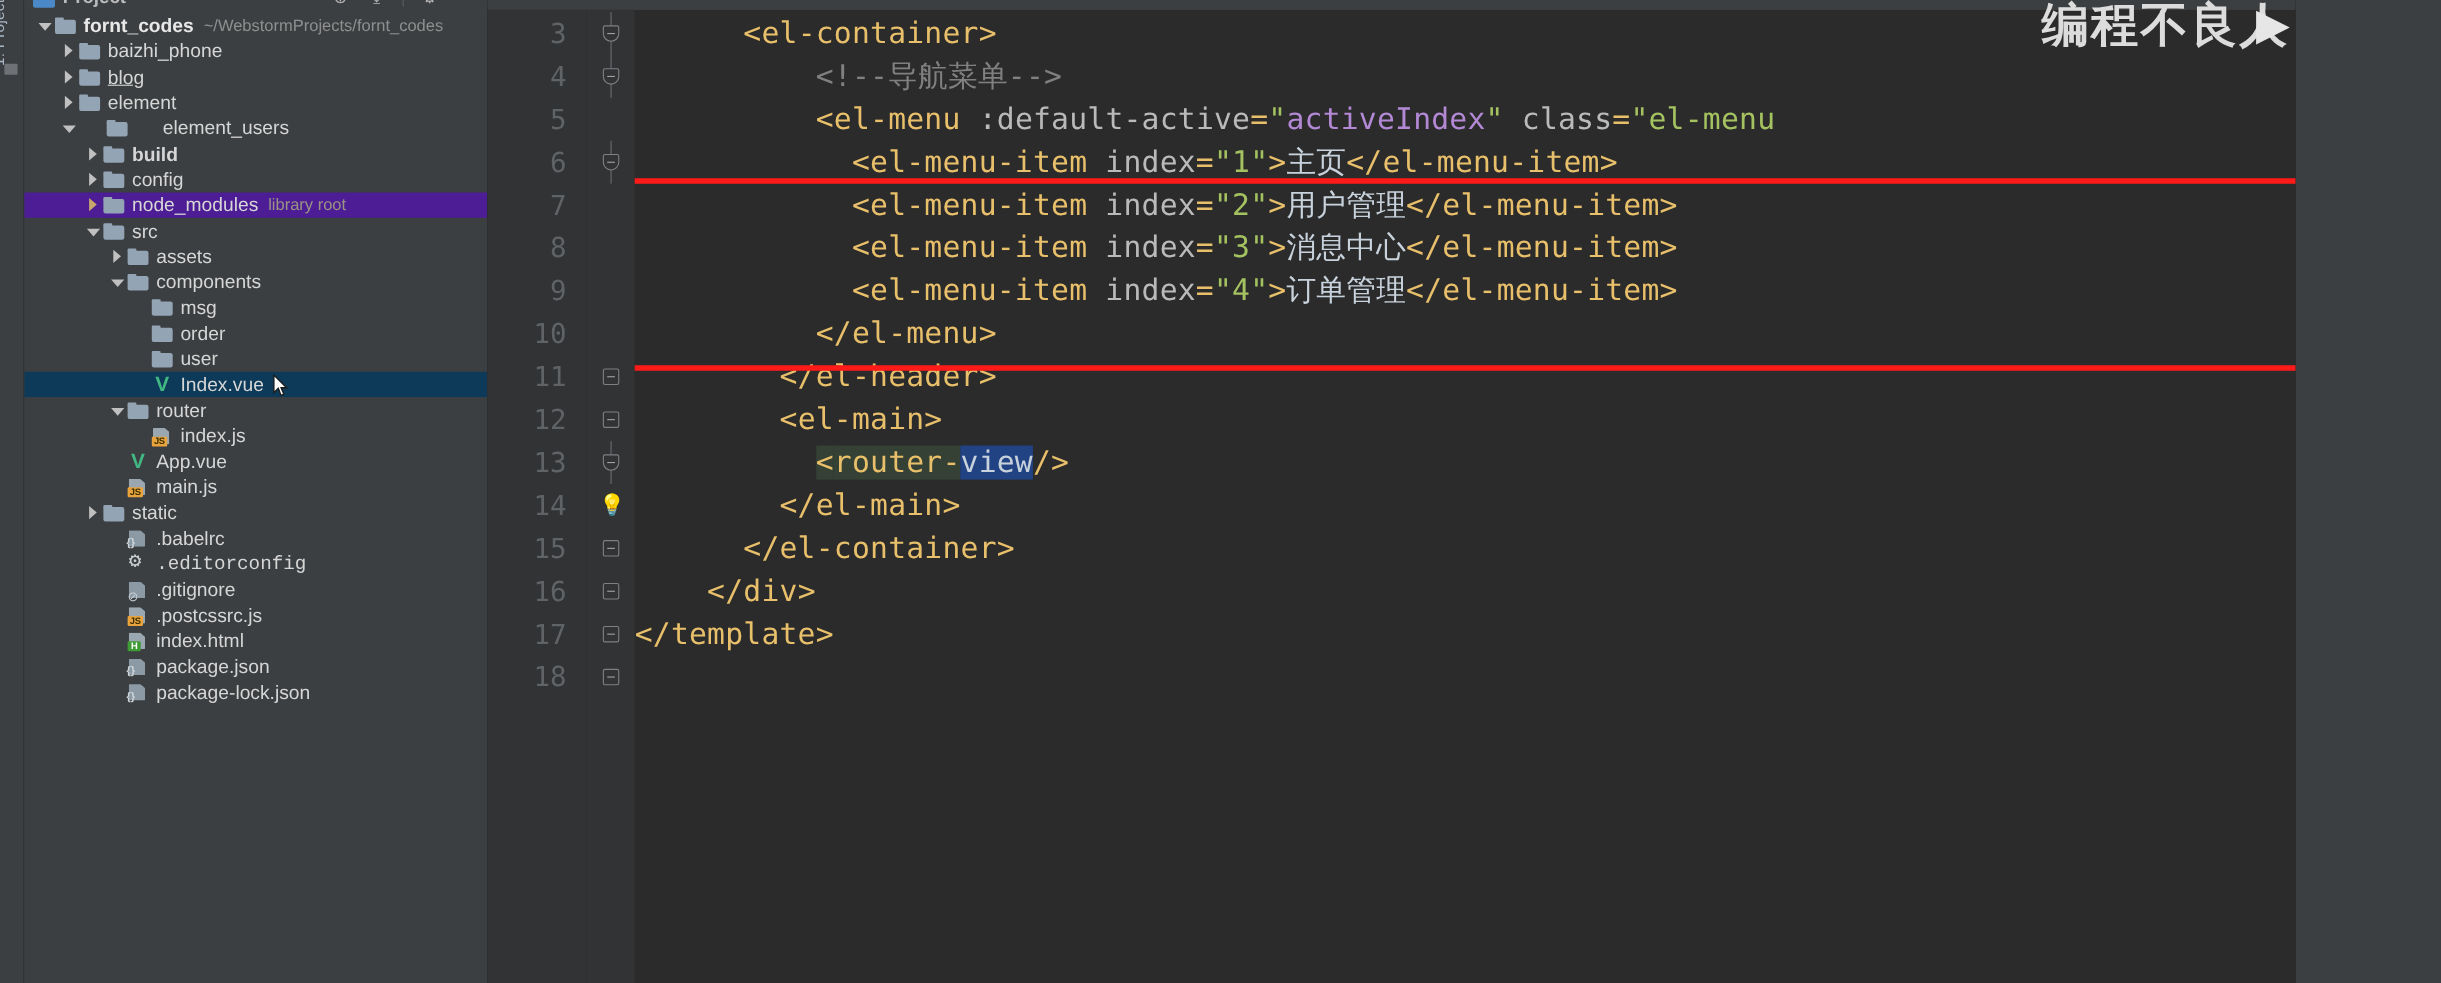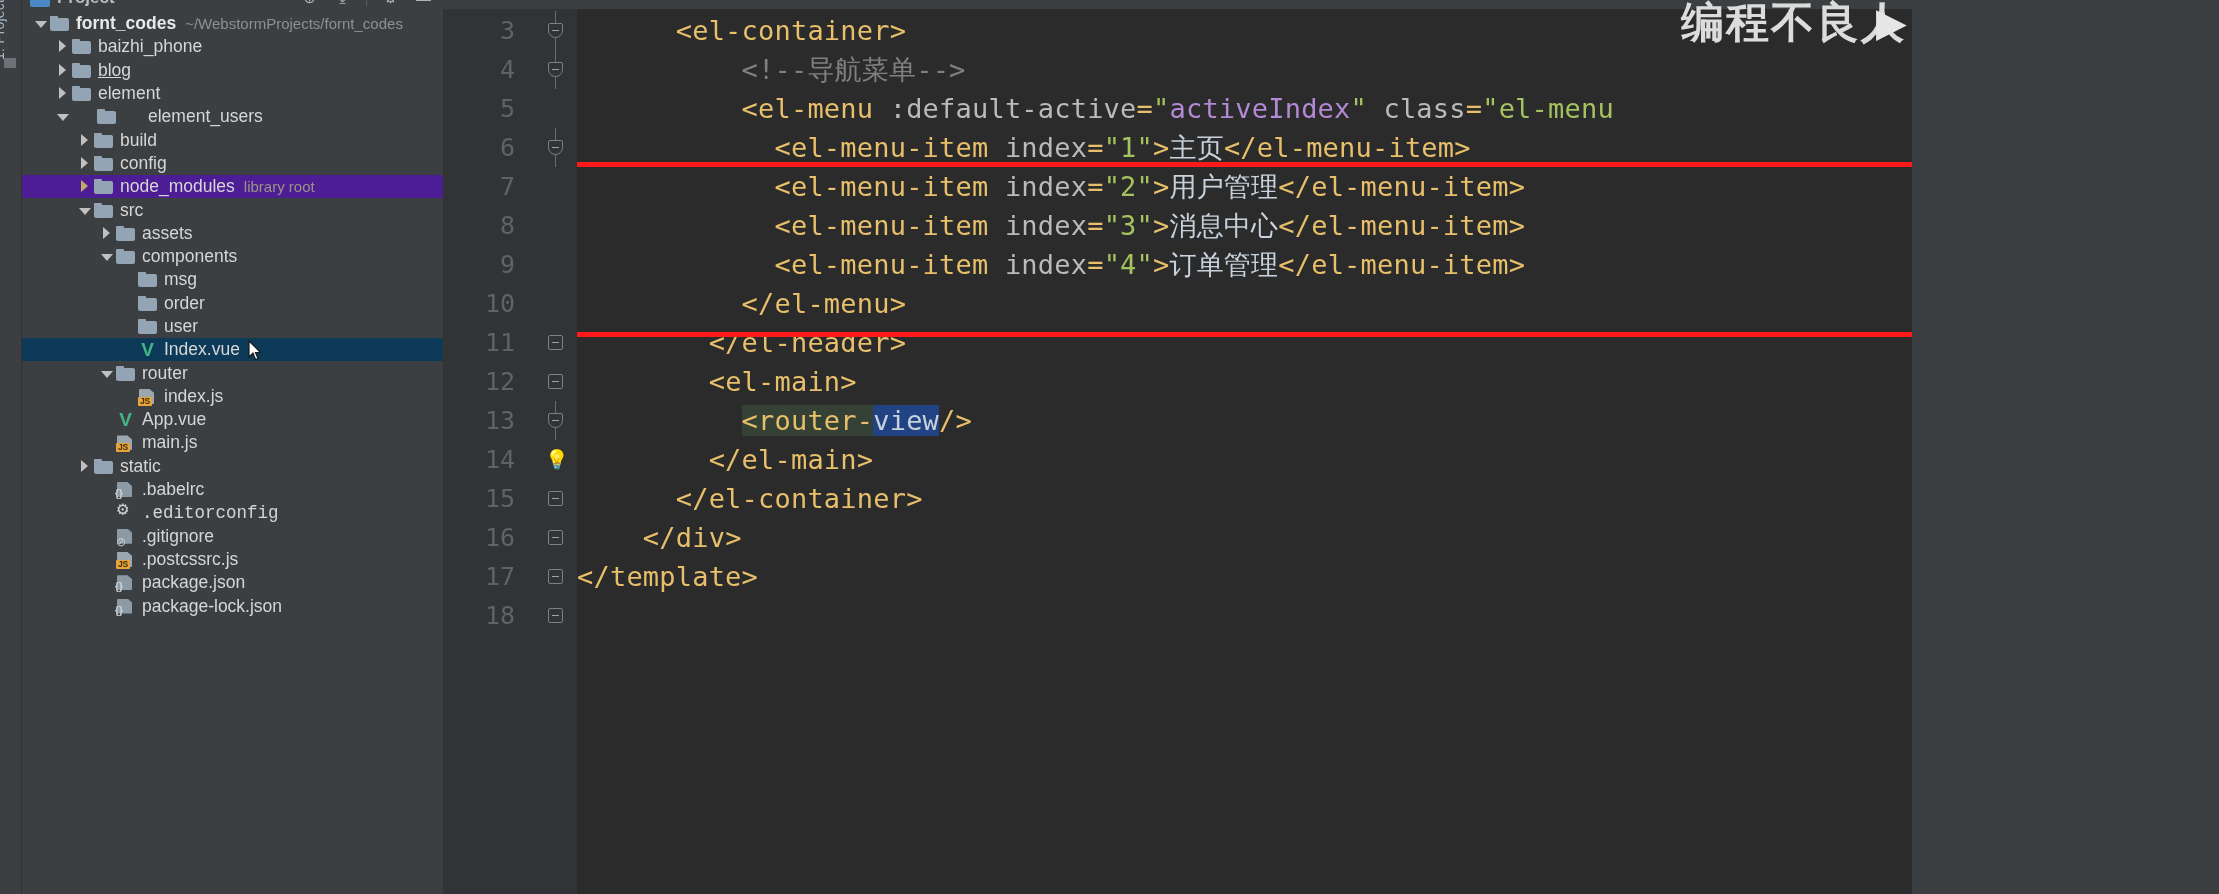--- a/index.html
+++ b/index.html
@@ -4,21 +4,21 @@
 <style>
   * { box-sizing: border-box; margin: 0; padding: 0; }
   html, body {
     width: 2219px; height: 894px;
     background: #3c3f41;
     font-family: "Liberation Sans", sans-serif;
     overflow: hidden;
   }
   #app {
     position: relative;
-    width: 1912px; height: 894px;
+    width: 2087px; height: 894px;
     display: flex;
     background: #2b2b2b;
   }
 
   
   .tool-strip {
     width: 22px;
     background: #3c3f41;
     border-right: 1px solid #2f3133;
     position: relative;
@@ -342,21 +342,21 @@
         <div class="row" style="padding-left: 34px;">
           <span class="arrow right"></span>
           <span class="ficon folder"></span>
           <span class="lbl">element</span>
         </div>
         <div class="row" style="padding-left: 34px; gap: 25px;">
           <span class="arrow down"></span>
           <span class="ficon folder"></span>
           <span class="lbl">element_users</span>
         </div>
-        <div class="row" style="padding-left: 56px;">
+        <div class="row" style="padding-left: 56px; font-weight: bold;">
           <span class="arrow right"></span>
           <span class="ficon folder"></span>
           <span class="lbl">build</span>
         </div>
         <div class="row" style="padding-left: 56px;">
           <span class="arrow right"></span>
           <span class="ficon folder"></span>
           <span class="lbl">config</span>
         </div>
         <div class="row lib" style="padding-left: 56px;">
@@ -440,20 +440,25 @@
         </div>
         <div class="row" style="padding-left: 78px;">
           <span class="arrow"></span>
           <span class="ficon gitignore"></span>
           <span class="lbl">.gitignore</span>
         </div>
         <div class="row" style="padding-left: 78px;">
           <span class="arrow"></span>
           <span class="ficon js"></span>
           <span class="lbl">.postcssrc.js</span>
+        </div>
+        <div class="row" style="padding-left: 78px;">
+          <span class="arrow"></span>
+          <span class="ficon html"></span>
+          <span class="lbl">index.html</span>
         </div>
         <div class="row" style="padding-left: 78px;">
           <span class="arrow"></span>
           <span class="ficon json"></span>
           <span class="lbl">package.json</span>
         </div>
         <div class="row" style="padding-left: 78px;">
           <span class="arrow"></span>
           <span class="ficon json"></span>
           <span class="lbl">package-lock.json</span>

